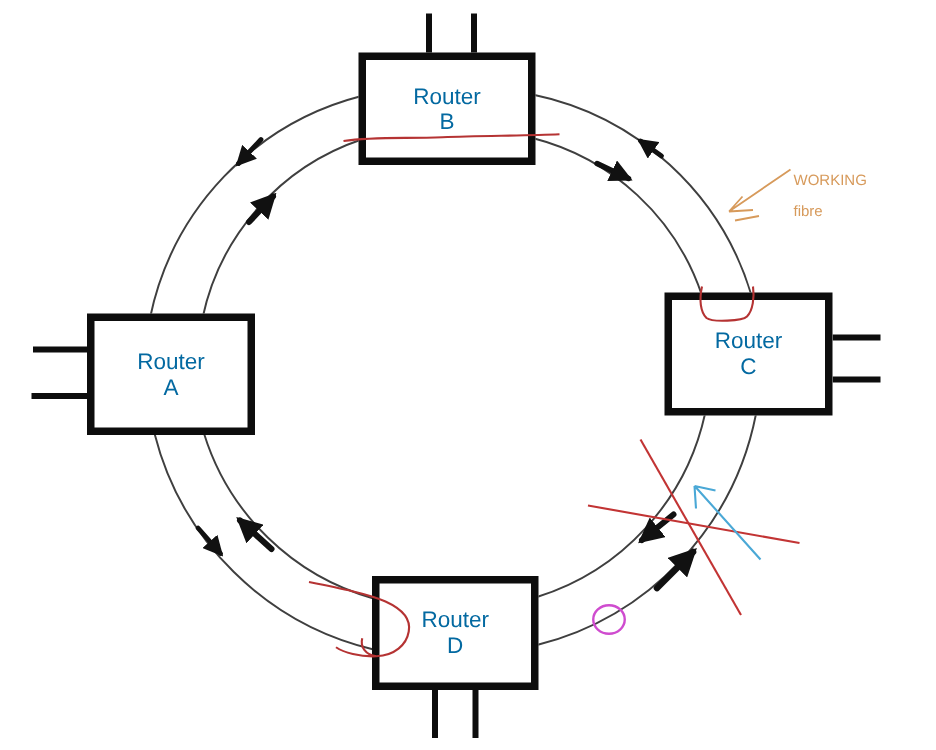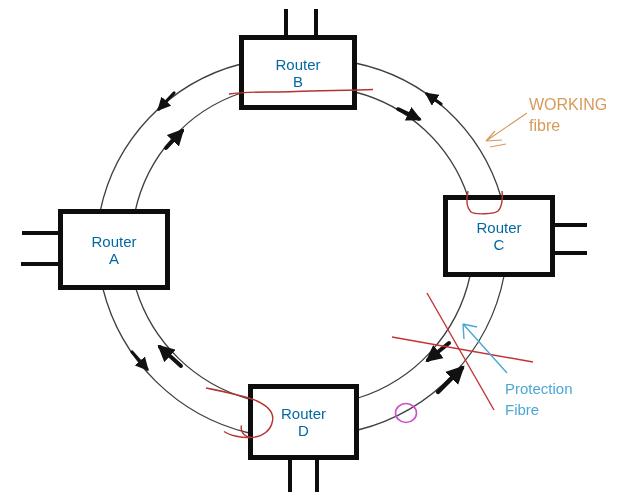--- a/index.html
+++ b/index.html
@@ -6,21 +6,21 @@
   #stage{position:relative;width:624px;height:500px;background:#ffffff;overflow:hidden;
          font-family:"Liberation Sans", sans-serif;}
   #stage svg{position:absolute;left:0;top:0;width:624px;height:500px;}
   .layer-base{z-index:1;}
   .router-box{position:absolute;z-index:2;box-sizing:border-box;background:#ffffff;
               border:5px solid #0d0d0d;display:flex;flex-direction:column;
               align-items:center;justify-content:center;}
   .router-label{font-size:15px;line-height:17px;color:#0369a1;text-align:center;}
   .layer-annotations{z-index:3;}
   .floating-label{position:absolute;z-index:4;white-space:nowrap;}
-  .working-label{left:529px;top:94px;color:#d79a5b;font-size:16px;line-height:21px;}
+  .working-label{left:529px;top:110px;color:#d79a5b;font-size:10px;line-height:21px;}
   .protection-label{left:505px;top:378px;color:#4aa8d6;font-size:15px;line-height:21px;}
   .box-a{left:58px;top:209px;width:112px;height:81px;}
   .box-b{left:239px;top:35px;width:118px;height:75px;}
   .box-c{left:443px;top:195px;width:112px;height:82px;}
   .box-d{left:248px;top:384px;width:111px;height:76px;}
 </style>
 </head>
 <body>
 
 <div id="stage">
@@ -115,18 +115,14 @@
 
     <g fill="none" stroke-width="1.4">
       <path d="M 507 373 L 464 325 M 463 324 L 464 339 M 463 324 L 477 327" stroke="#4aa8d6"></path>
     </g>
   </svg>
 
   <div class="floating-label working-label">
     <div>WORKING</div>
     <div>fibre</div>
   </div>
-  <div class="floating-label protection-label">
-    <div>Protection</div>
-    <div>Fibre</div>
-  </div>
 
 </div>
 
 </body></html>

